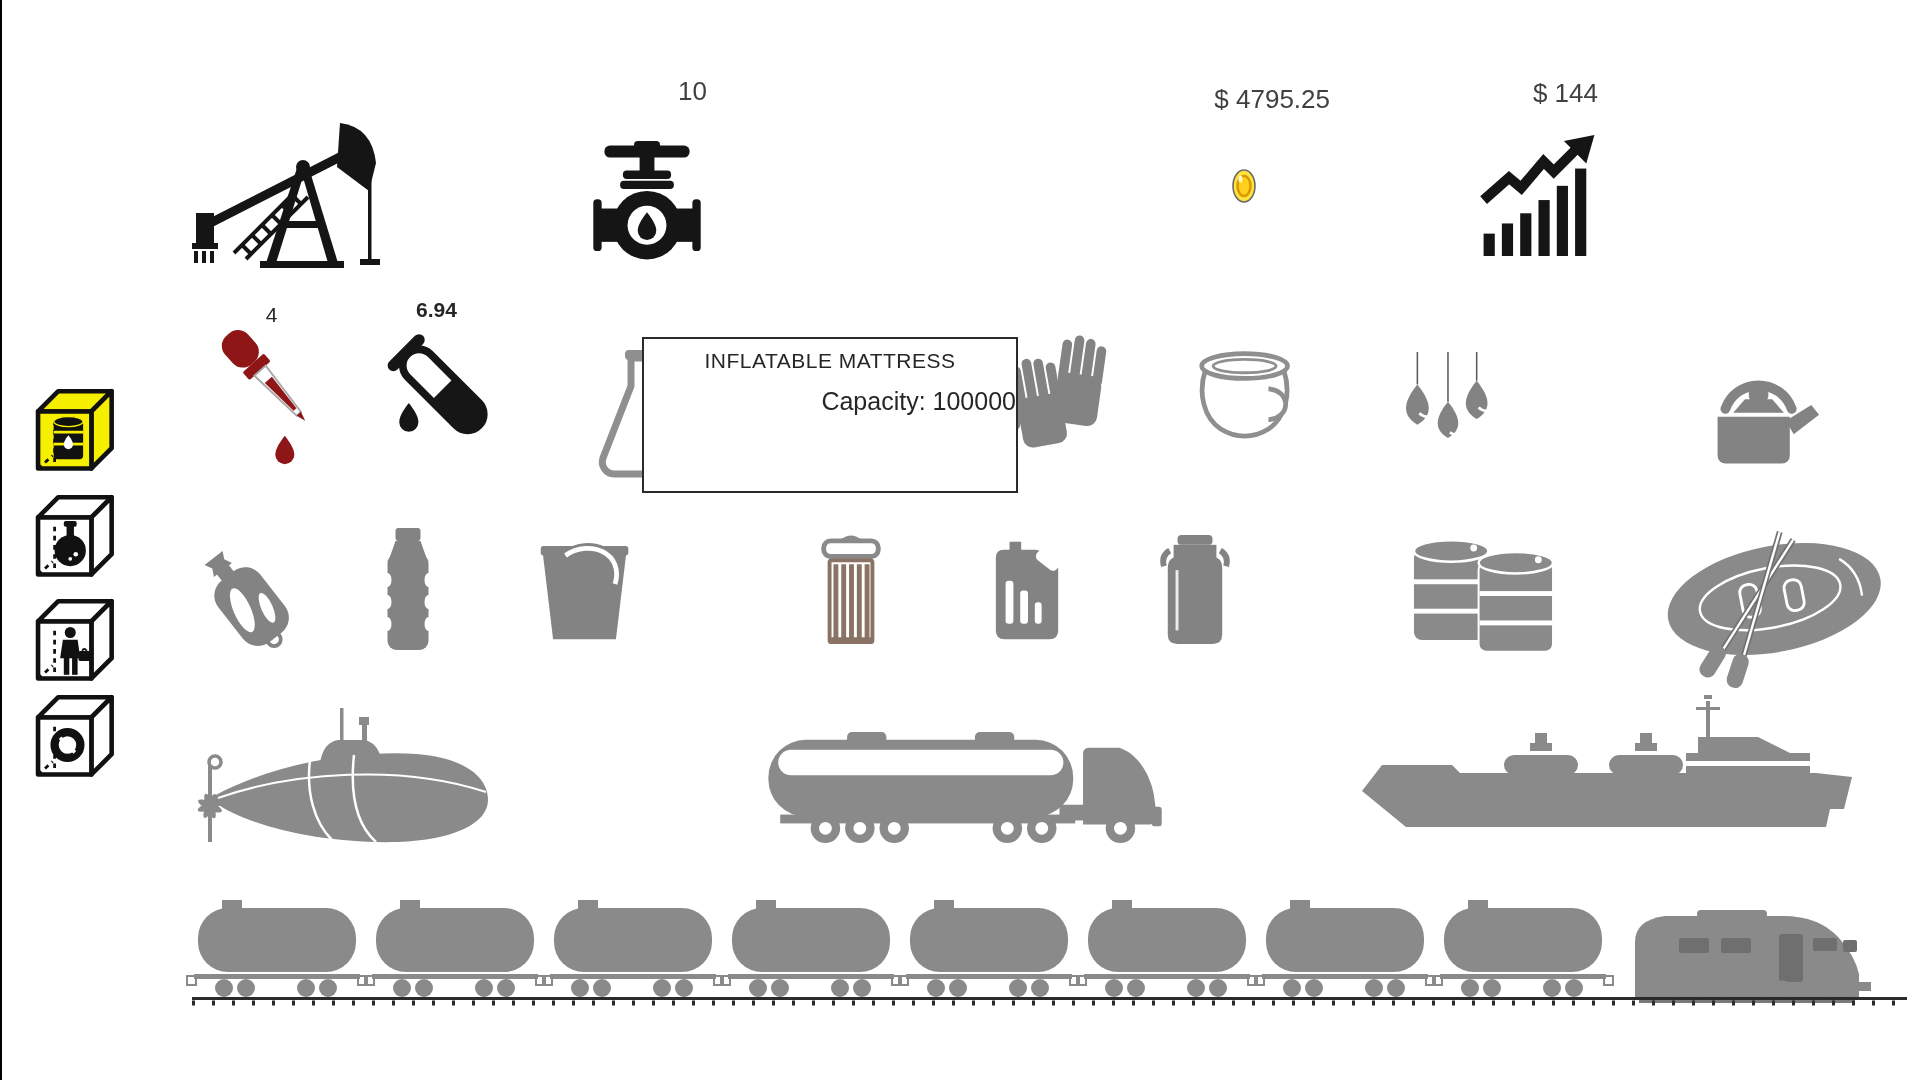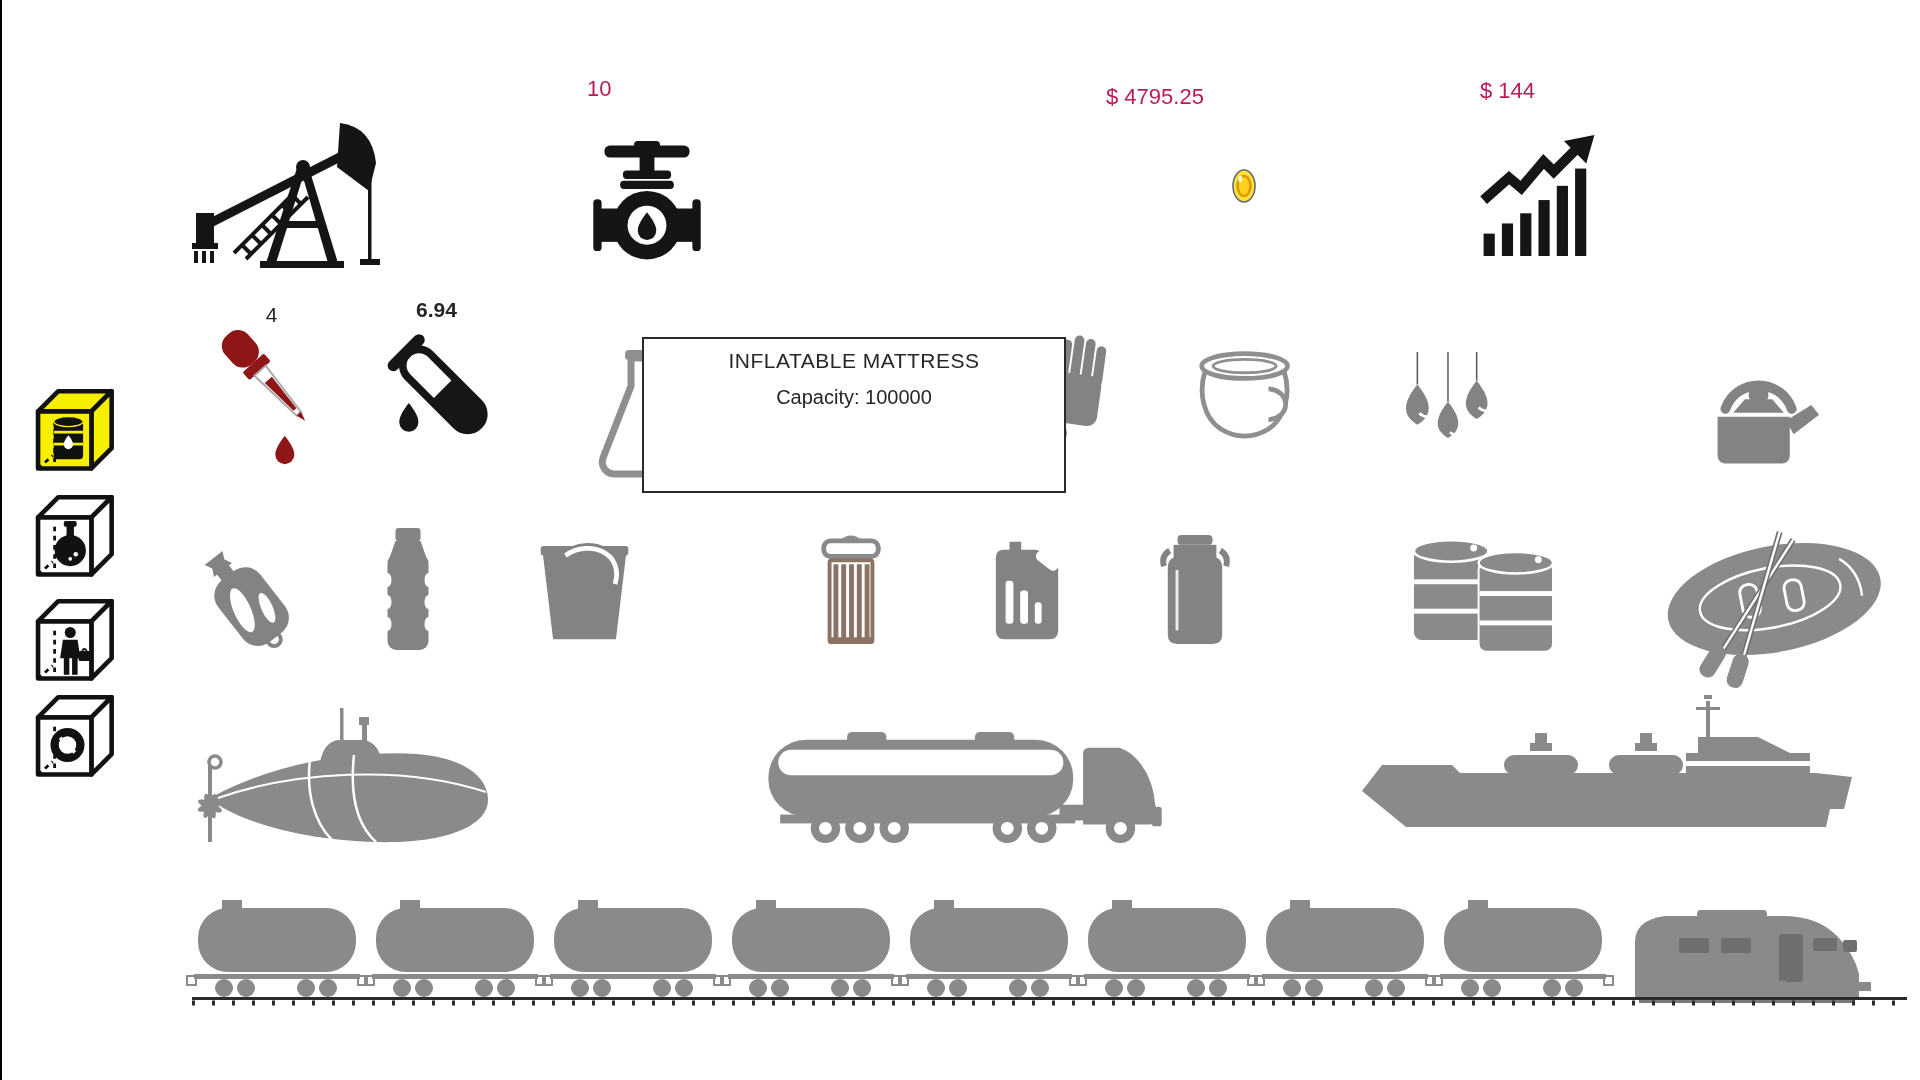--- a/index.html
+++ b/index.html
@@ -1,25 +1,25 @@
 <!DOCTYPE html>
 <html><head>
 <meta charset="utf-8">
 <style>
   html,body{margin:0;padding:0;background:#fff;}
   #stage{position:relative;width:1920px;height:1080px;background:#fff;overflow:hidden;
          font-family:"Liberation Sans",sans-serif;color:#262626;border-left:2px solid #000;}
   .abs{position:absolute;}
   svg{overflow:visible;display:block;}
-  .lbl{position:absolute;text-align:left;font-size:22px;color:#be185d;}
+  .lbl{position:absolute;text-align:right;font-size:26px;color:#404040;}
   .cnt{position:absolute;text-align:center;font-size:21px;color:#262626;}
-  .tooltip{position:absolute;left:640px;top:337px;width:424px;height:156px;background:#fff;
+  .tooltip{position:absolute;left:640px;top:337px;width:376px;height:156px;background:#fff;
            border:2px solid #2a2a2a;text-align:center;z-index:9;box-sizing:border-box;padding-top:10px;}
   .tooltip .tt-title{font-size:21px;margin-bottom:9px;letter-spacing:.5px;}
-  .tooltip .tt-line{font-size:20px;line-height:1.52;}
+  .tooltip .tt-line{font-size:25px;line-height:1.52;text-align:right;}
   .cube{position:absolute;left:25px;width:92px;height:92px;cursor:pointer;}
 </style>
 </head>
 <body>
 
 <div id="stage">
 
   <div class="abs" style="left:180px;top:95px;width:200px;height:175px;">
     <svg width="200" height="175" viewBox="0 0 200 175">
       <g fill="#151515">
@@ -57,21 +57,21 @@
         <circle cx="60" cy="92" r="37"></circle>
         <rect x="8" y="74" width="104" height="36"></rect>
         <rect x="2" y="64" width="9" height="56" rx="4"></rect>
         <rect x="109" y="64" width="9" height="56" rx="4"></rect>
         <circle cx="60" cy="92" r="21" fill="#fff"></circle>
         <path d="M60,78 c-7,9 -10,15 -10,20 a10,10 0 0 0 20,0 c0,-5 -3,-11 -10,-20"></path>
       </g>
     </svg>
   </div>
 
-  <div class="lbl" style="left:1104px;top:84px;width:170px;">$ 4795.25</div>
+  <div class="lbl" style="left:1158px;top:84px;width:170px;">$ 4795.25</div>
   <div class="abs" style="left:1228px;top:168px;width:28px;height:36px;">
     <svg width="28" height="36" viewBox="0 0 28 36">
       <ellipse cx="14" cy="18" rx="11" ry="16" fill="#ffe23d" stroke="#6b6b6b" stroke-width="1.6"></ellipse>
       <ellipse cx="14" cy="18" rx="6.5" ry="10" fill="#ffd11e" stroke="#d99a00" stroke-width="2.5"></ellipse>
       <ellipse cx="10.5" cy="11" rx="2" ry="3.5" fill="#fff7c8"></ellipse>
     </svg>
   </div>
 
   <div class="lbl" style="left:1478px;top:78px;width:118px;">$ 144</div>
   <div class="abs" style="left:1478px;top:135px;width:118px;height:122px;">

